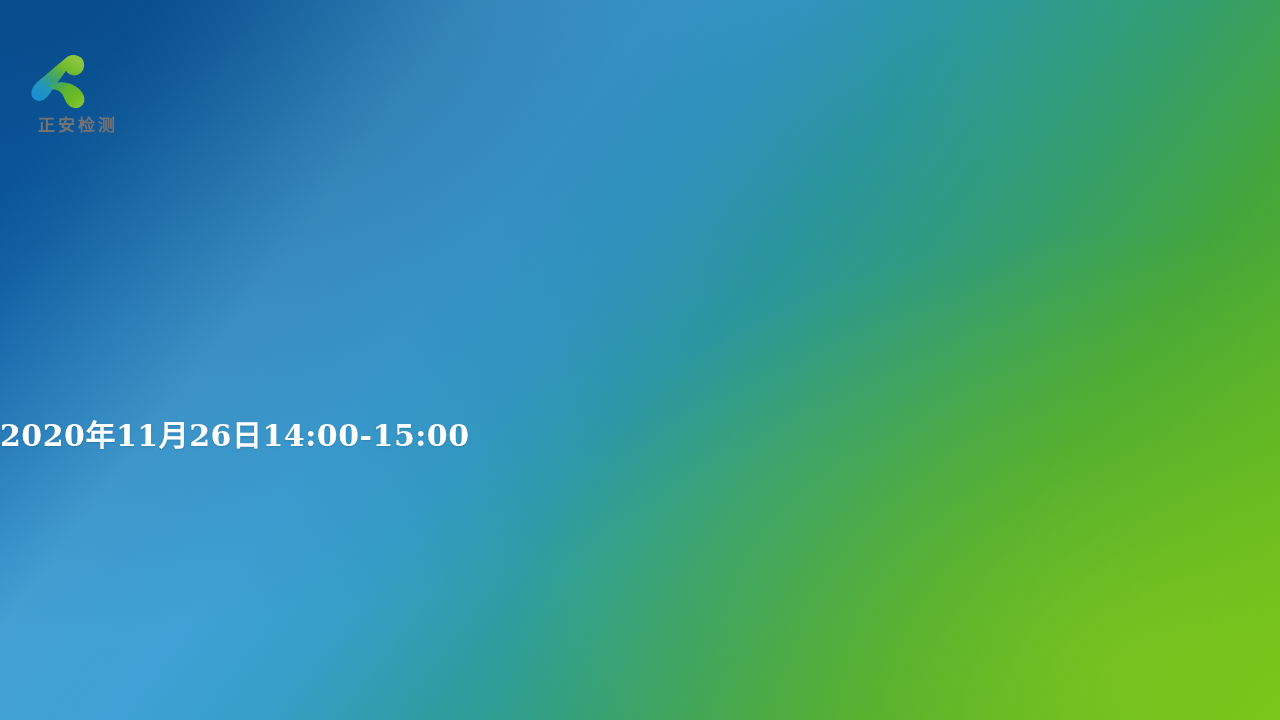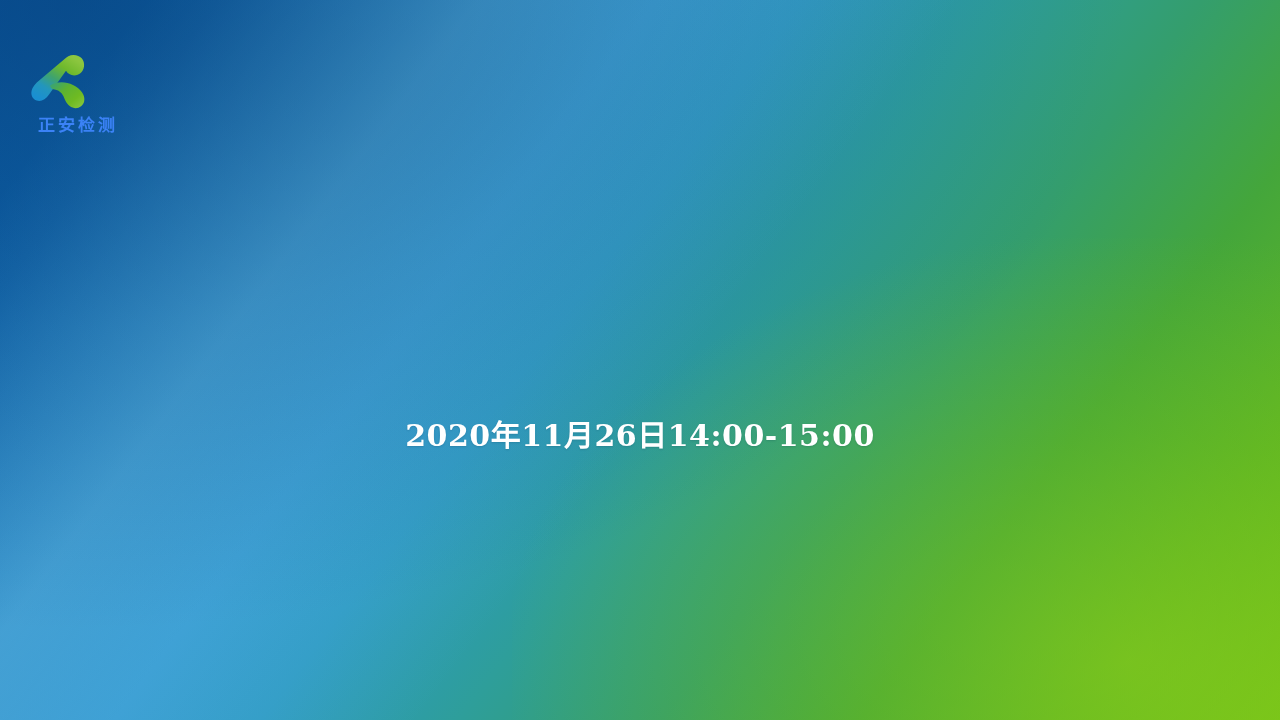--- a/index.html
+++ b/index.html
@@ -87,21 +87,21 @@
     width: 64px;
     height: 64px;
     display: block;
   }
   .logo-text {
     position: absolute;
     left: 0;
     top: 64px;
     width: 132px;
     text-align: center;
-    color: #3b82f6;
+    color: #737373;
     font-size: 17px;
     font-weight: 700;
     letter-spacing: 3px;
     line-height: 22px;
     font-family: "DejaVu Sans", "Liberation Sans", sans-serif;
     white-space: nowrap;
   }
 
   
   .title {
@@ -118,21 +118,20 @@
     letter-spacing: 0px;
     white-space: nowrap;
     text-shadow: 0 1px 2px rgba(0,40,70,0.18);
   }
 
   .subtitle {
     position: absolute;
     left: 0;
     right: 0;
     top: 415px;
-    text-align: center;
     color: #ffffff;
     font-family: "DejaVu Serif", "Liberation Serif", serif;
     font-weight: 700;
     font-size: 30px;
     line-height: 42px;
     letter-spacing: 0.5px;
     white-space: nowrap;
     text-shadow: 0 1px 2px rgba(0,40,70,0.16);
   }
 </style>

